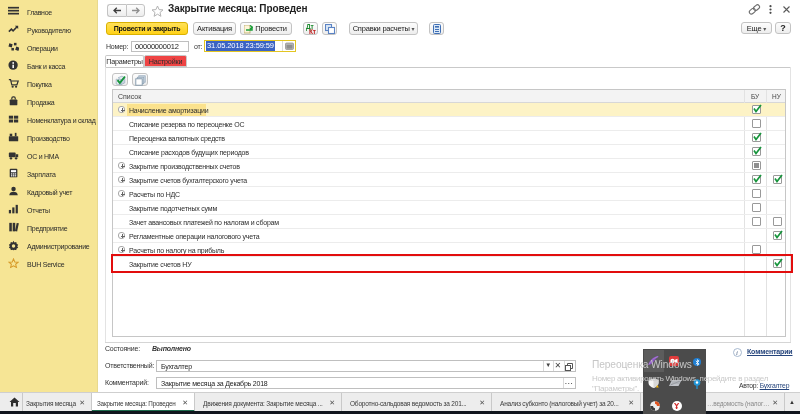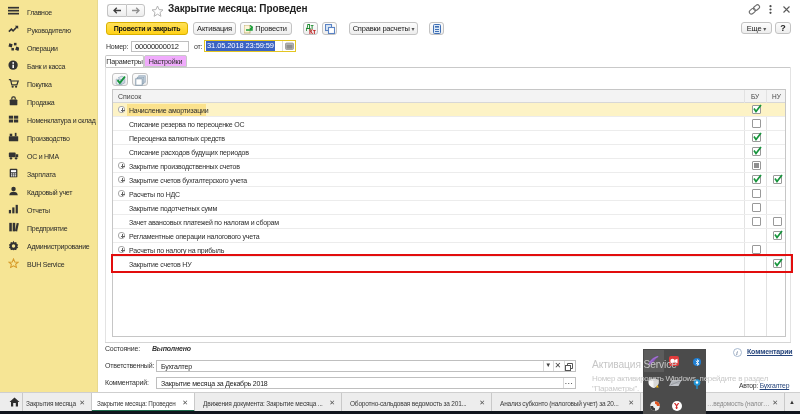--- a/index.html
+++ b/index.html
@@ -232,21 +232,21 @@
 <div class="inp" style="left:131px;top:41px;width:58px;height:11px;line-height:9px;padding-left:3px;font-size:7.5px">00000000012</div>
 <div class="lbl" style="left:194px;top:43px">от:</div>
 <div class="inp" style="left:204px;top:40px;width:92px;height:12px;border:1px solid #e3c522">
   <span style="position:absolute;left:1px;top:0px;background:#3b63c4;color:#fff;font-size:7.5px;letter-spacing:-0.1px;line-height:10px;padding:0 1px">31.05.2018 23:59:59</span>
   <span style="position:absolute;right:0;top:0;width:13px;height:10px;border-left:1px solid #ddd"><svg width="9" height="8" style="margin:1px 0 0 2px">
           <rect x="0.5" y="1" width="8" height="6.5" rx="1" fill="#b9b9b9" stroke="#8a8a8a" stroke-width="0.7"></rect>
           <rect x="1.5" y="2.8" width="6" height="3.8" fill="#8f8f8f"></rect>
         </svg></span>
 </div>
 <div class="a" style="left:105px;top:55px;width:39px;height:12px;background:#fff;border:1px solid #c9c9c9;border-bottom:none;border-radius:2px 2px 0 0;font-size:7.2px;letter-spacing:-0.2px;color:#2d2d2d;text-align:center;line-height:12px;z-index:2">Параметры</div>
-<div class="a" style="left:144px;top:55px;width:43px;height:12px;background:#f0abfc;border:1px solid #c9c9c9;border-radius:2px 2px 0 0;font-size:7.2px;letter-spacing:-0.2px;color:#2d2d2d;text-align:center;line-height:12px">Настройки</div>
+<div class="a" style="left:144px;top:55px;width:43px;height:12px;background:#ef4444;border:1px solid #c9c9c9;border-radius:2px 2px 0 0;font-size:7.2px;letter-spacing:-0.2px;color:#2d2d2d;text-align:center;line-height:12px">Настройки</div>
 <div class="a" style="left:105px;top:67px;width:685px;height:1px;background:#c9c9c9"></div>
 <div class="a" style="left:105px;top:67px;width:1px;height:275px;background:#e3e3e3"></div>
 <div class="a" style="left:790px;top:67px;width:1px;height:275px;background:#e3e3e3"></div>
 <div class="a" style="left:105px;top:342px;width:686px;height:1px;background:#d5d5d5"></div>
 <div class="btn" style="left:112px;top:73px;width:16px;height:13px"><svg width="11" height="11" style="margin-top:0.5px">
         <path d="M3.2 2.8 L7 1 L9.8 3.2 L6 5 Z" fill="#dfe7ee" stroke="#93a7ba" stroke-width="0.7"></path>
         <path d="M1.2 4.2 L6 5 L6 9.8 L1.2 9 Z" fill="#eef3f8" stroke="#93a7ba" stroke-width="0.7"></path>
         <path d="M6 5 L9.8 3.2 L9.8 7.8 L6 9.8 Z" fill="#c7d4e0" stroke="#93a7ba" stroke-width="0.7"></path>
         <path d="M2.5 5.2 L4.8 8 L10 1.5" stroke="#17953c" stroke-width="2" fill="none"></path>
       </svg></div>
@@ -454,16 +454,16 @@
         <circle cx="5" cy="5" r="4.8" fill="#ededed"></circle>
         <path d="M5 0.2 A4.8 4.8 0 0 1 9.8 5 L7 5 A2.2 2.2 0 0 0 5 2.8 Z" fill="#e2541f"></path>
         <path d="M5 9.8 A4.8 4.8 0 0 1 0.2 5 L3 5 A2.2 2.2 0 0 0 5 7.2 Z" fill="#3a3a3a"></path>
       </svg>
   <div class="a" style="left:29px;top:52px;width:10px;height:10px;background:#fff;border-radius:50%">
         <svg width="6" height="6" style="display:block;margin:2px 0 0 2px">
           <path d="M0.5 0 L2.6 2.8 L2.6 6 M2.6 2.8 L4.7 0 M1.6 4.6 L3.6 4.6" stroke="#d02b2b" stroke-width="1.2" fill="none"></path>
         </svg>
       </div>
 </div>
-<div class="a" style="left:592px;top:359px;font-size:10.2px;letter-spacing:-0.1px;color:#c6c6c6;z-index:9">Активация Service</div>
+<div class="a" style="left:592px;top:359px;font-size:10.2px;letter-spacing:-0.1px;color:#c6c6c6;z-index:9">Переоценка Windows</div>
 <div class="a" style="left:592px;top:374px;font-size:8px;letter-spacing:-0.3px;color:#c9c9c9;z-index:9">Номер активировать Windows, перейдите в раздел</div>
 <div class="a" style="left:592px;top:384px;font-size:8px;letter-spacing:-0.3px;color:#c9c9c9;z-index:9">"Параметры".</div>
 </div>
 
 </body></html>

